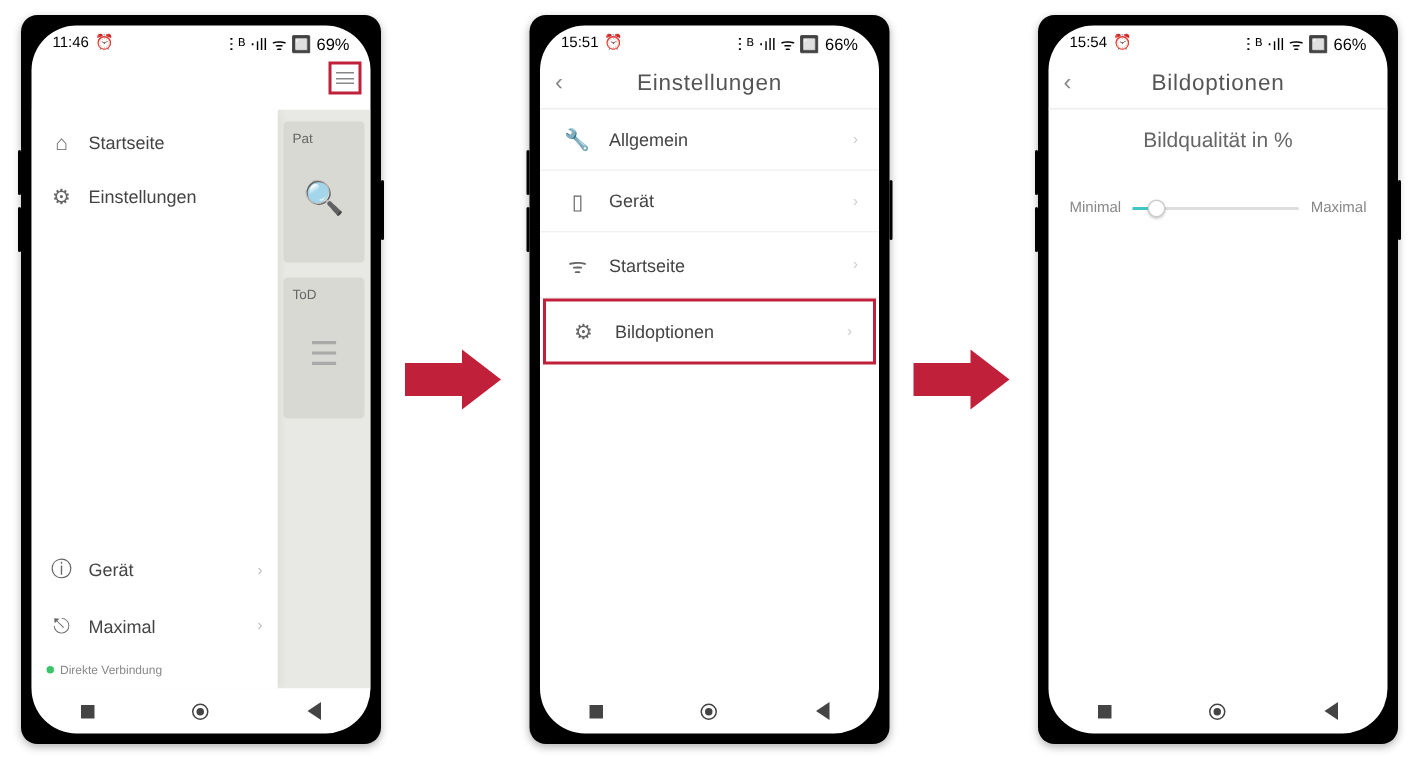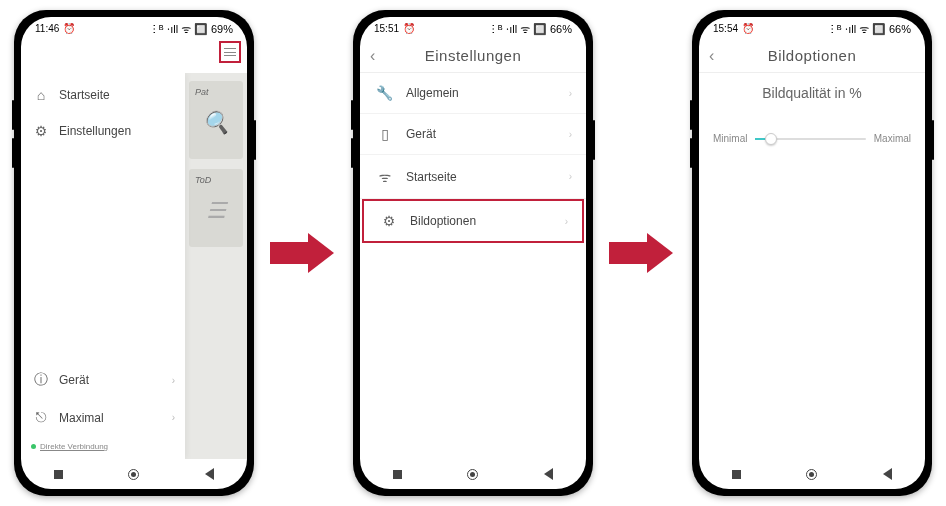--- a/index.html
+++ b/index.html
@@ -10,21 +10,21 @@
     height: 506px;
     display: flex;
     align-items: center;
     justify-content: space-between;
     padding: 10px 14px;
   }
   .phone {
     width: 240px;
     height: 486px;
     background: #000;
-    border-radius: 32px;
+    border-radius: 11px;
     padding: 7px;
     position: relative;
     box-shadow: 0 2px 6px rgba(0,0,0,0.3);
   }
   .screen {
     width: 100%;
     height: 100%;
     background: #fff;
     border-radius: 30px;
     overflow: hidden;
@@ -118,42 +118,40 @@
     font-size: 10px;
   }
   .drawer-spacer { flex: 1; }
   .conn-status {
     font-size: 8px;
     color: #888;
     padding: 6px 10px 8px;
     display: flex;
     align-items: center;
     gap: 4px;
-    text-decoration: underline;
   }
   .conn-dot { width: 5px; height: 5px; border-radius: 50%; background: #3ac569; }
   .dimmed-bg {
     position: absolute;
     left: 164px; right: 0; top: 0; bottom: 0;
     background: #e8e8e5;
     padding: 8px 4px;
     display: flex;
     flex-direction: column;
     gap: 10px;
   }
   .card {
     background: #d9d9d4;
     border-radius: 3px;
-    height: 78px;
+    height: 94px;
     padding: 6px;
     font-size: 9px;
     color: #666;
     position: relative;
     overflow: hidden;
-    font-style: italic;
   }
   .card.green { background: #c0d6c9; }
   .card .stub-ico {
     position: absolute;
     left: 50%;
     top: 54%;
     transform: translate(-50%,-50%);
     font-size: 22px;
     color: #aaa;
   }

